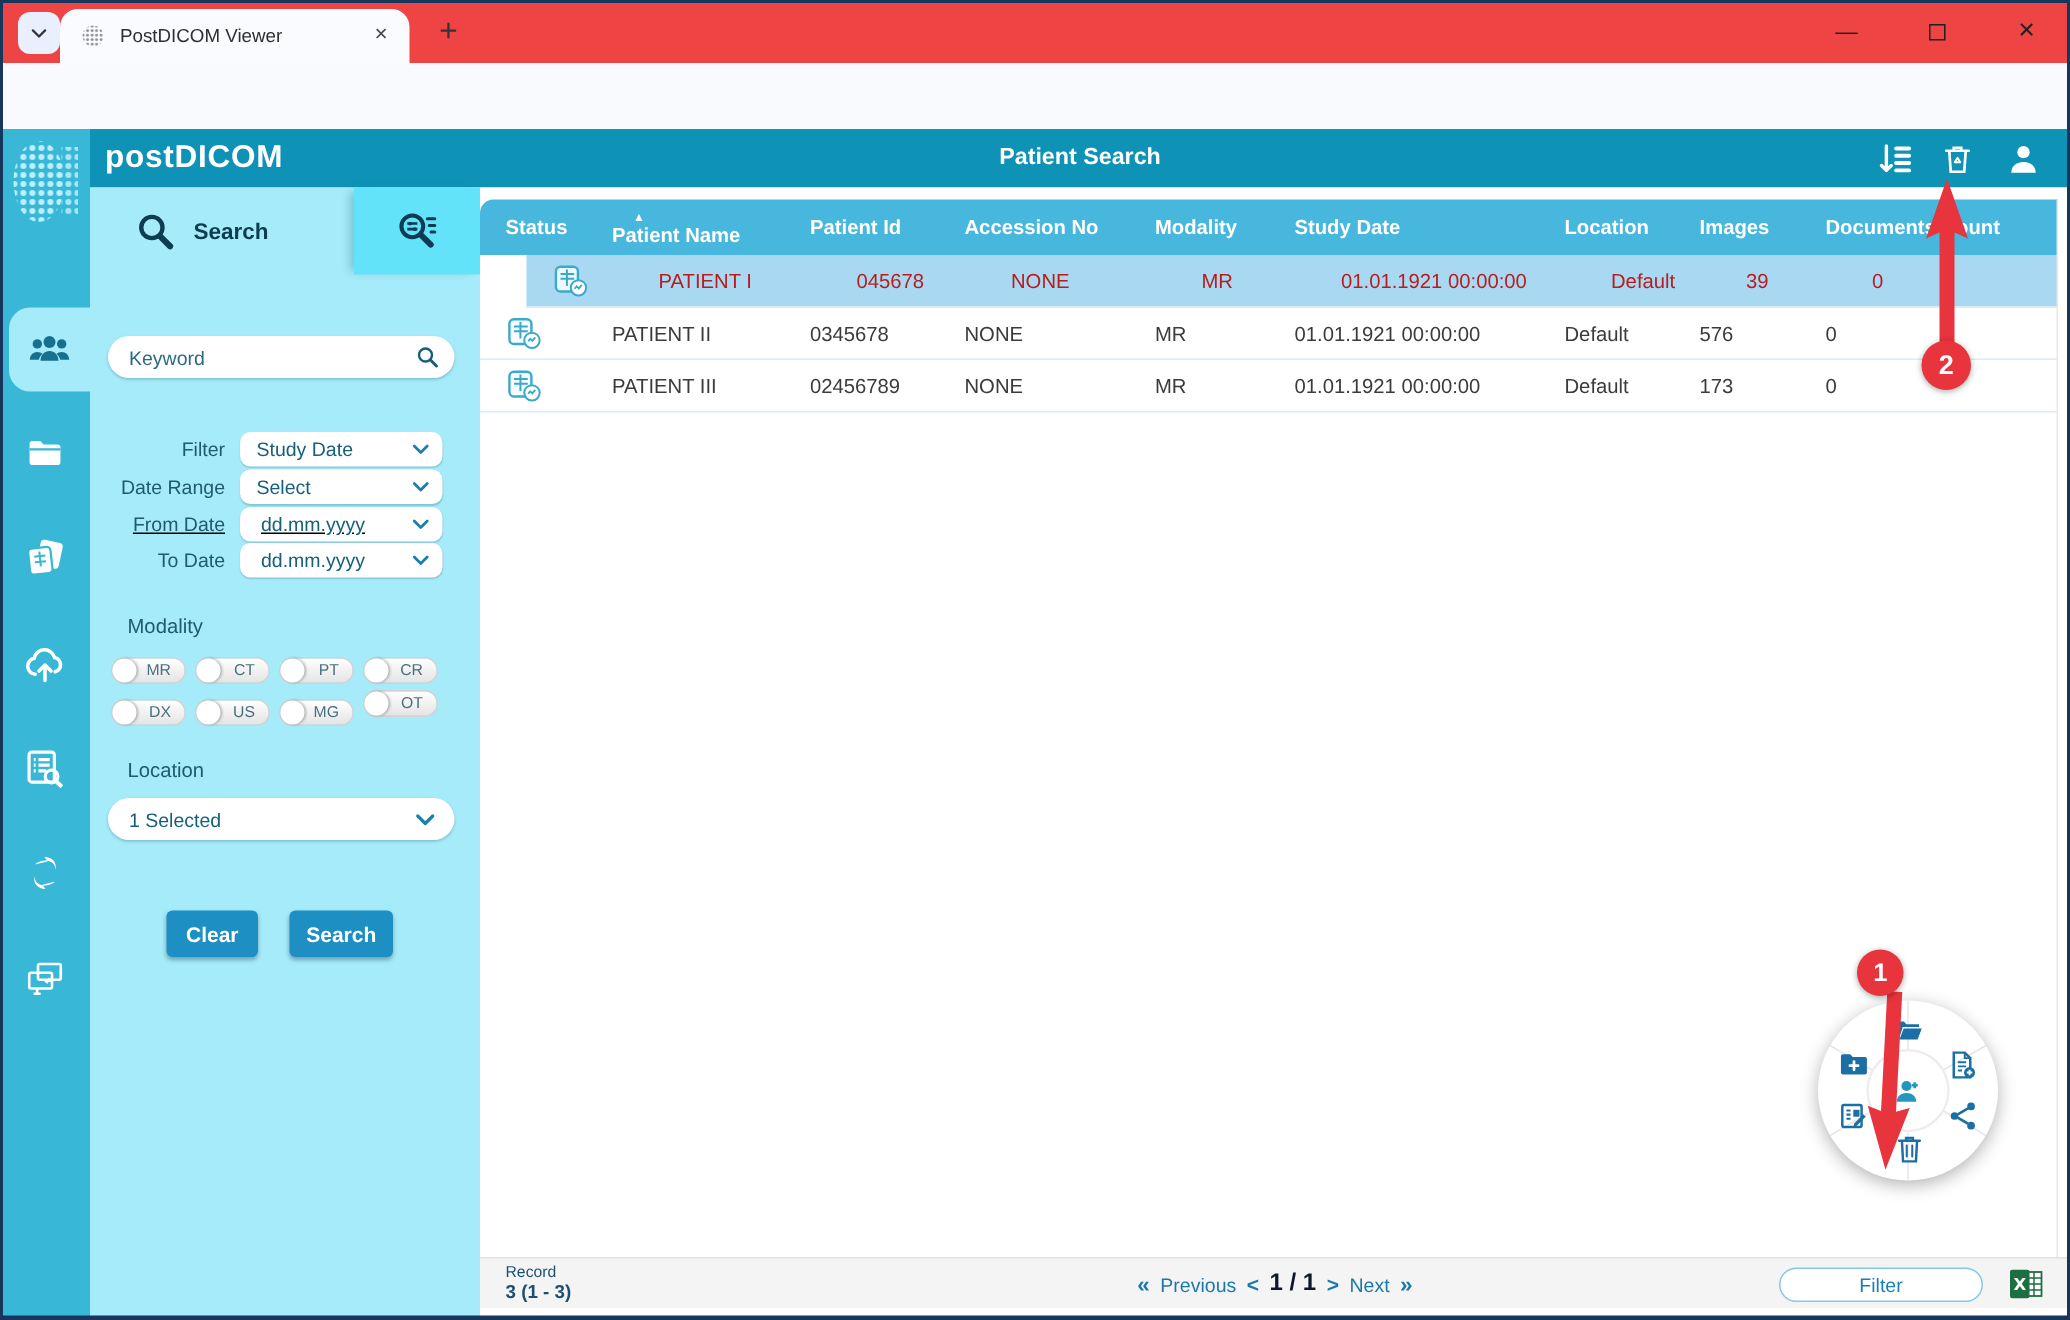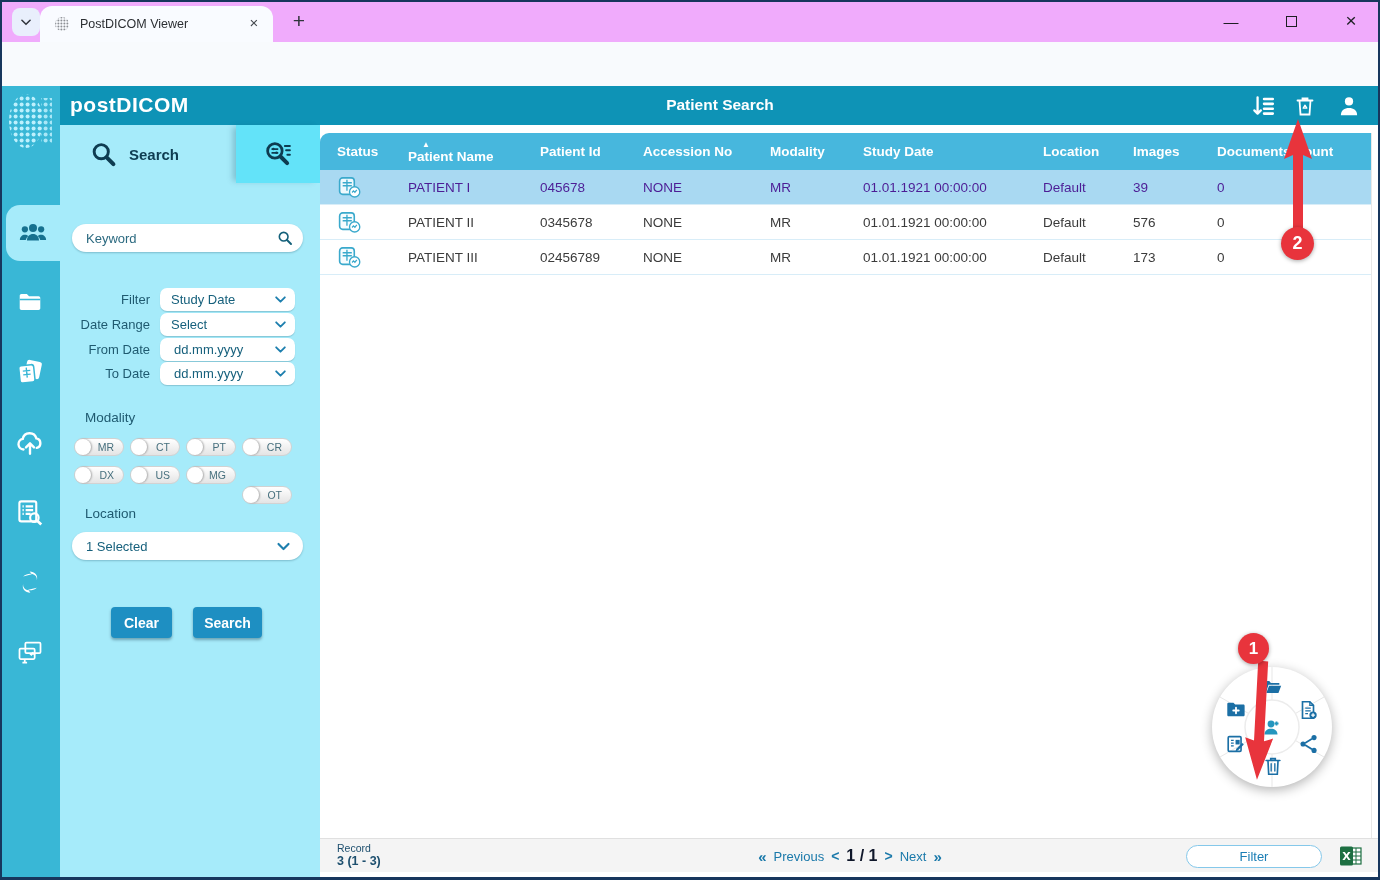--- a/index.html
+++ b/index.html
@@ -3,21 +3,21 @@
 <meta charset="utf-8">
 <style>
   * { margin:0; padding:0; box-sizing:border-box; }
   html,body { width:1380px; height:880px; }
   body { position:relative; overflow:hidden; background:#fff;
          font-family:"Liberation Sans","DejaVu Sans",sans-serif; }
   .abs { position:absolute; }
   svg { display:block; }
 
   
-  .tabstrip { position:absolute; left:0; top:0; width:1380px; height:42px; background:#f0abfc; }
+  .tabstrip { position:absolute; left:0; top:0; width:1380px; height:42px; background:#ef4444; }
   .tab-search-btn { position:absolute; left:12px; top:8px; width:28px; height:28px; border-radius:8px;
                     background:#e9effc; display:flex; align-items:center; justify-content:center; color:#30353c; }
   .browser-tab { position:absolute; left:40px; top:6px; width:233px; height:36px; background:#f9fbff;
                  border-radius:12px 12px 0 0; display:flex; align-items:center; padding:0 10px 0 14px; }
   .favicon { width:16px; height:16px; border-radius:50%; margin-right:10px; flex:0 0 16px; }
   .tab-title { font-size:12.5px; color:#2c2f33; flex:1; white-space:nowrap; overflow:hidden; }
   .tab-close { width:18px; height:18px; border-radius:50%; text-align:center; line-height:16px;
                font-size:15px; color:#45494f; cursor:pointer; }
   .newtab-btn { position:absolute; left:286px; top:9px; width:26px; height:26px; font-size:21px; color:#30353c;
                 text-align:center; line-height:24px; border-radius:50%; }
@@ -84,21 +84,21 @@
 
   
   .main { position:absolute; left:320px; top:125px; width:1060px; height:755px; background:#fff;padding-left:36px; }
   .ptable { position:absolute; left:0; top:8px; right:8px; }
   .t-head, .t-row { display:grid; grid-template-columns:71px 132px 103px 127px 93px 180px 90px 84px 1fr;
                     padding-left:17px; align-items:center; }
   .t-head { height:37px; background:#47b7dd; border-radius:9px 0 0 0; color:#fff; font-size:13.5px; font-weight:bold; }
   .th { position:relative; }
   .sort-marker { position:absolute; top:-14px; left:14px; font-size:8px; color:#fff; }
   .t-row { height:35px; border-bottom:1px solid #d8edf8; font-size:13.5px; color:#3b3b3b; cursor:pointer; }
-  .t-row.selected { background:#a9d9f2; color:#4c1d95; }
+  .t-row.selected { background:#a9d9f2; color:#b91c1c;margin-left:31px; }
   .scroll-line { position:absolute; left:1051px; top:8px; width:1px; height:705px; background:#e8e8e8; }
 
   
   .ftr { position:absolute; left:0; top:713px; width:1060px; height:34px; background:#f4f4f4; border-top:1px solid #e0e0e0; }
   .rec { position:absolute; left:17px; top:3px; color:#1d4f6e; line-height:1.15; }
   .rec .r1 { font-size:10.5px; }
   .rec .r2 { font-size:12.5px; font-weight:bold; }
   .pager { position:absolute; left:0; right:0; top:0; height:34px; display:flex; align-items:center;
            justify-content:center; gap:7px; color:#1a79aa; font-size:13px; }
   .pager .dbl { font-size:15px; font-weight:bold; }
@@ -379,21 +379,21 @@
     <span class="f-label">Date Range</span>
     <div class="f-select">
       <span class="val">Select</span>
       <span class="chev">
           <svg width="13" height="13" viewBox="0 0 24 24">
             <polyline points="4,8 12,16 20,8" fill="none" stroke="currentColor" stroke-width="3.4" stroke-linecap="round" stroke-linejoin="round"></polyline>
           </svg>
         </span>
     </div>
   </div>
-  <div class="f-row" style="top:213px;">
+  <div class="f-row" style="top:213px;text-decoration:underline;">
     <span class="f-label">From Date</span>
     <div class="f-select">
       <span class="val" style="padding-left:3px;">dd.mm.yyyy</span>
       <span class="chev">
           <svg width="13" height="13" viewBox="0 0 24 24">
             <polyline points="4,8 12,16 20,8" fill="none" stroke="currentColor" stroke-width="3.4" stroke-linecap="round" stroke-linejoin="round"></polyline>
           </svg>
         </span>
     </div>
   </div>
@@ -432,21 +432,21 @@
       <span class="plabel">DX</span>
     </div>
   <div class="pill" style="left:70px; top:341px;text-align:center;">
       <span class="knob"></span>
       <span class="plabel">US</span>
     </div>
   <div class="pill" style="left:126px; top:341px;">
       <span class="knob"></span>
       <span class="plabel">MG</span>
     </div>
-  <div class="pill" style="left:182px; top:361px;">
+  <div class="pill" style="left:182px; top:335px;">
       <span class="knob"></span>
       <span class="plabel">OT</span>
     </div>
 
   <span class="sec-label" style="top:381px;">Location</span>
   <div class="loc-select">
     <span class="val">1 Selected</span>
     <span class="chev">
         <svg width="15" height="15" viewBox="0 0 24 24">
           <polyline points="4,8 12,16 20,8" fill="none" stroke="currentColor" stroke-width="3.4" stroke-linecap="round" stroke-linejoin="round"></polyline>

